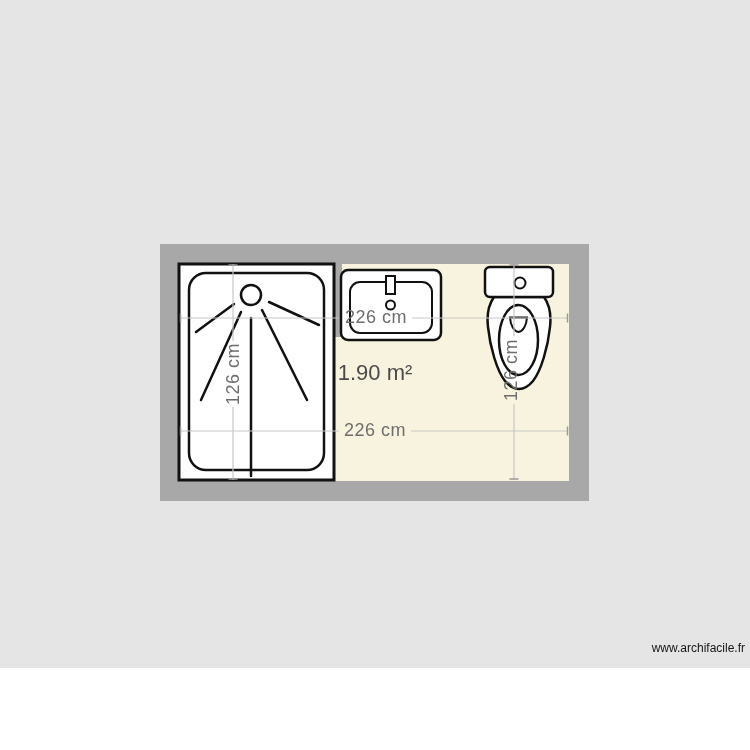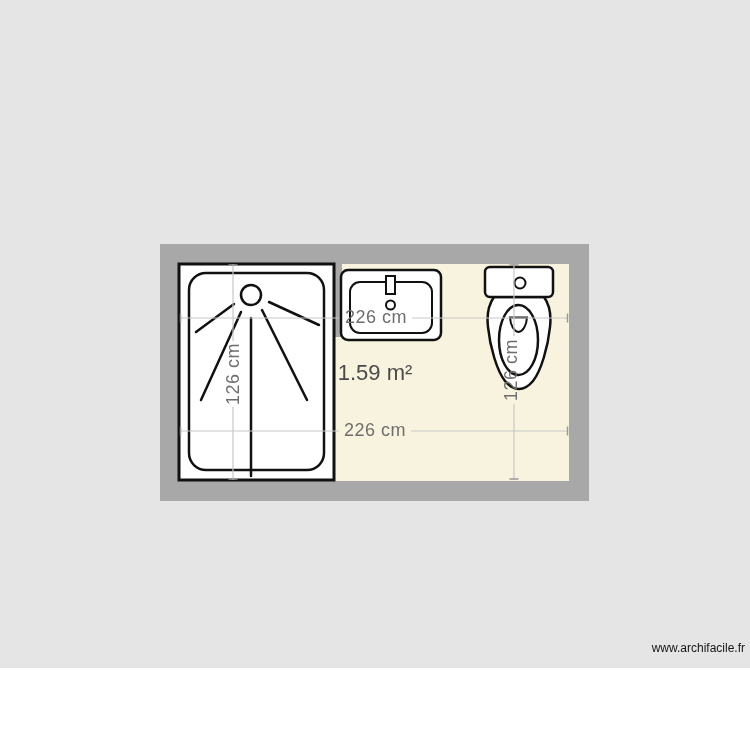--- a/index.html
+++ b/index.html
@@ -114,17 +114,17 @@
   </svg>
 
   <div class="dim-label" style="left:376px; top:317px;">226 cm</div>
 
   <div class="dim-label" style="left:375px; top:430px;">226 cm</div>
 
   <div class="dim-label vertical" style="left:233px; top:374px;">126 cm</div>
 
   <div class="dim-label vertical" style="left:511px; top:370px;">126 cm</div>
 
-  <div class="area-label" style="left:375px; top:373px;">1.59 m²</div>
+  <div class="area-label" style="left:375px; top:373px;">1.90 m²</div>
 
   <div class="watermark">www.archifacile.fr</div>
 
 </div>
 
 </body></html>

